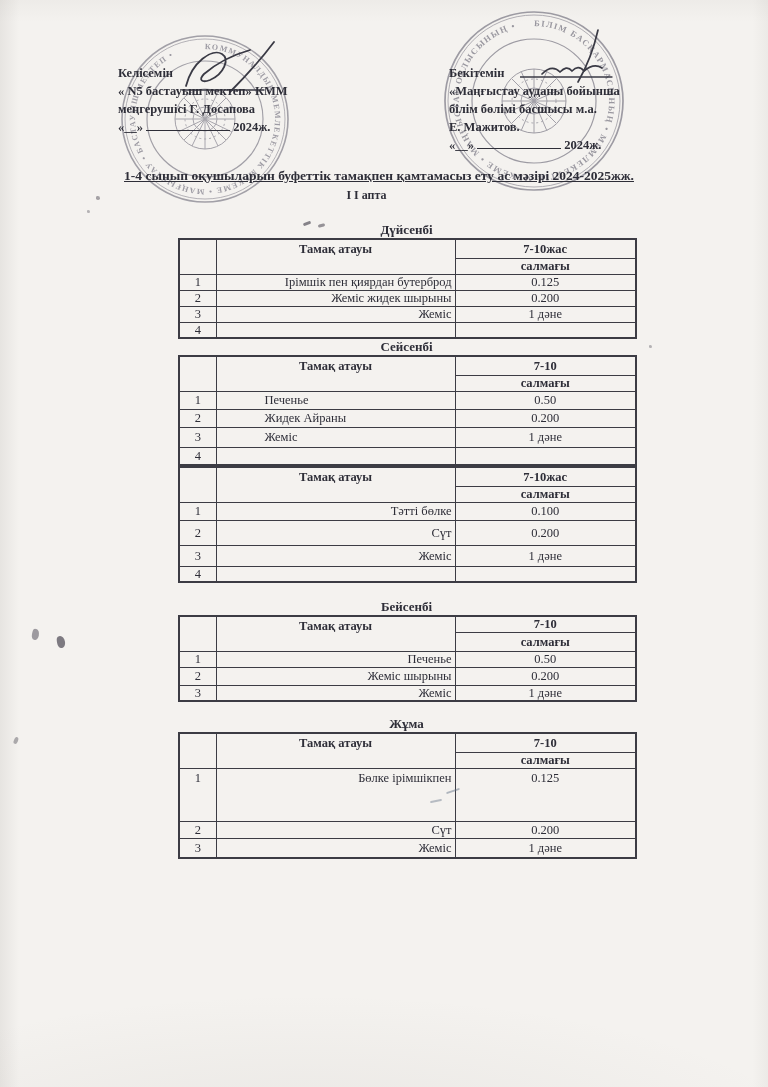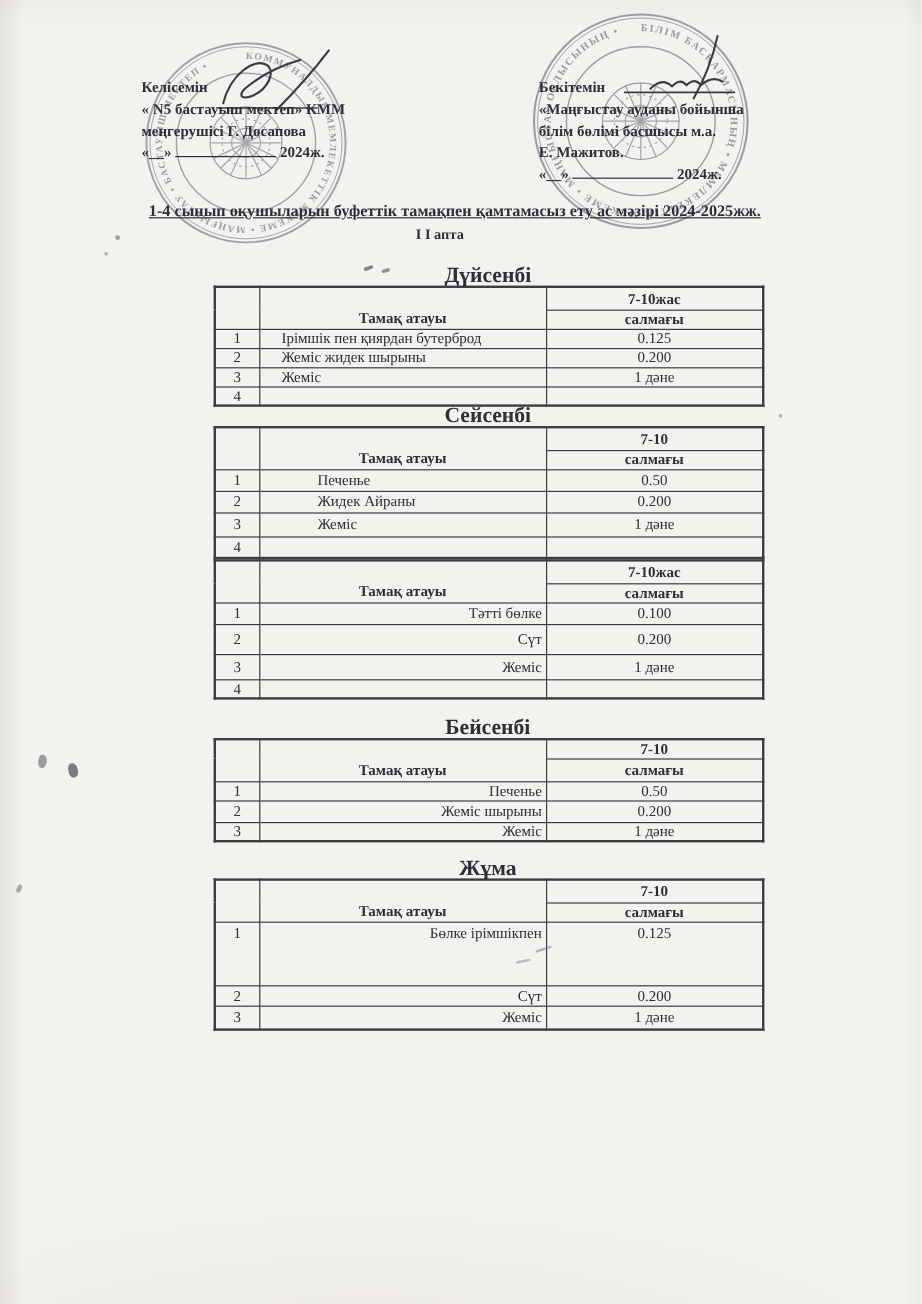--- a/index.html
+++ b/index.html
@@ -39,44 +39,44 @@
     position:absolute; left:60px; right:70px; top:168px;
     text-align:center; font-weight:bold; font-size:13.5px;text-decoration:underline;
   }
   .doc-subtitle {
     position:absolute; left:0; right:60px; top:188px;
     text-align:center; font-weight:bold; font-size:12px;padding-left:25px;
   }
   
   .day-section { position:absolute; left:178px; width:457px; }
   .s0 { top:222px; } .s1 { top:339px; } .s2 { top:466px; } .s3 { top:599px; } .s4 { top:704px;margin-top:12px; }
-  .day-title { text-align:center; font-weight:bold; font-size:18px; height:15px; line-height:15px; margin-bottom:1px; }
+  .day-title { text-align:center; font-weight:bold; font-size:13px; height:15px; line-height:15px; margin-bottom:1px; }
   table.menu-table {
     width:457px; border-collapse:collapse; table-layout:fixed;
     border:2px solid #3c3c44;
     background:transparent;
   }
   .menu-table col.c-num    { width:37px; }
   .menu-table col.c-dish   { width:239px; }
   .menu-table col.c-weight { width:181px; }
   .menu-table th, .menu-table td {
     border:1.2px solid #3c3c44;
     font-size:12.5px; line-height:14px;
     padding:0 3px;
     overflow:hidden;
   }
   .menu-table th { font-weight:bold; text-align:center; }
-  .menu-table th.dish-h { vertical-align:top; padding-top:18px; }
+  .menu-table th.dish-h { vertical-align:top; padding-top:2px; }
   .menu-table thead tr.hr1 { height:19px; }
   .menu-table thead tr.hr2 { height:16px; }
   .menu-table tbody tr { height:16px; }
   .menu-table td.num { text-align:center; }
   .menu-table td.dish { text-align:right; }
   .menu-table td.wt  { text-align:center; }
-  #t0 td.dish { text-align:left; padding-left:18px; }
+  #t0 td.dish { text-align:right; padding-left:18px; }
   #t1 td.dish { text-align:left; padding-left:48px; }
   #t1 tbody tr { height:18px; }
   #t1 tbody tr:nth-child(3) { height:20px; }
   #t2 tbody tr:nth-child(1) { height:18px; }
   #t2 tbody tr:nth-child(2) { height:25px; }
   #t2 tbody tr:nth-child(3) { height:21px; }
   #t2 tbody tr:nth-child(4) { height:13px; }
   #t3 thead tr.hr1 { height:16px; }
   #t3 thead tr.hr2 { height:19px; }
   #t3 tbody tr:nth-child(2) { height:18px; }

